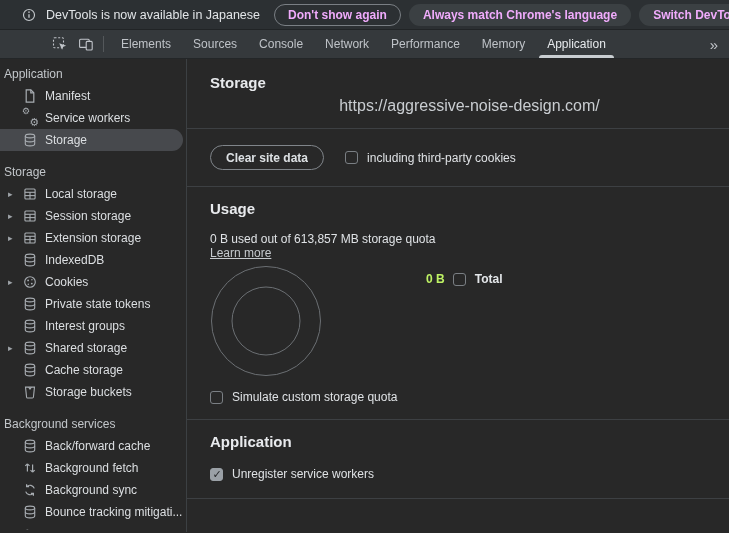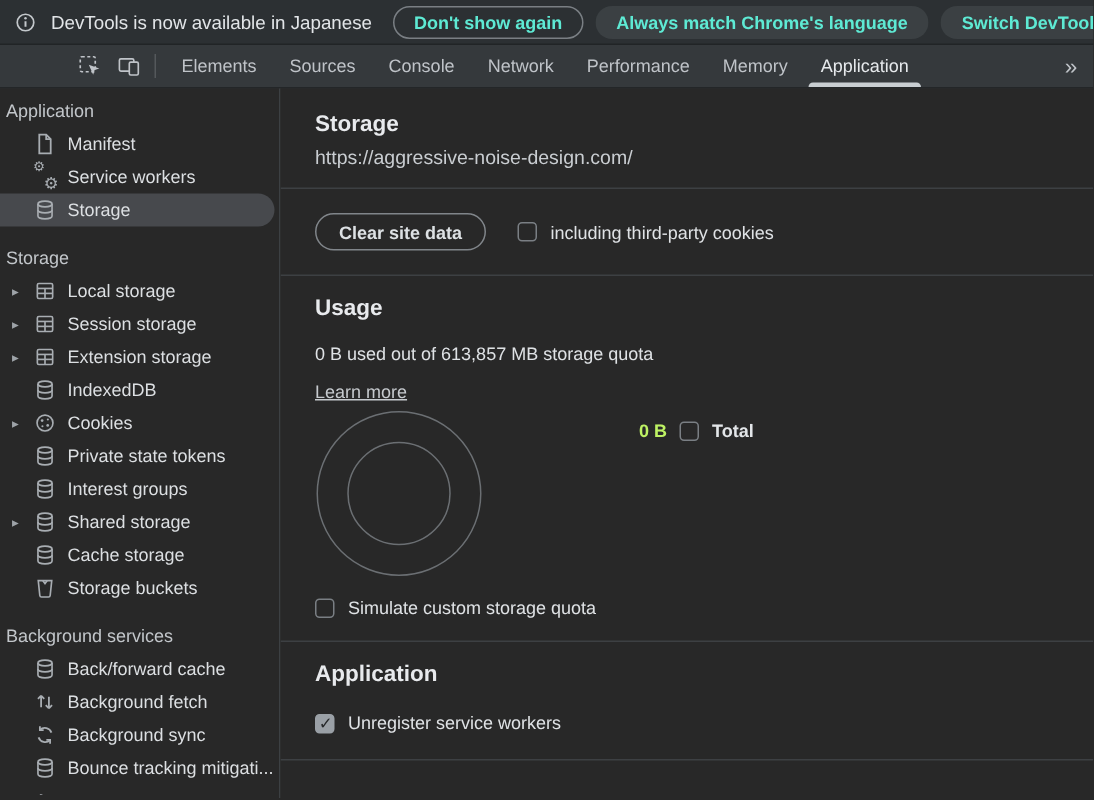--- a/index.html
+++ b/index.html
@@ -4,28 +4,28 @@
 <style>
   * { margin:0; padding:0; box-sizing:border-box; }
   html,body { width:729px; height:533px; overflow:hidden; }
   body {
     font-family:"Liberation Sans","DejaVu Sans",sans-serif;
     font-size:12px; color:#dfe2e5; background:#282828;
   }
   
   .infobar{
     height:30px; background:#2c3033; display:flex; align-items:center;
-    padding-left:10px; white-space:nowrap; overflow:hidden;
+    padding-left:22px; white-space:nowrap; overflow:hidden;
     border-bottom:1px solid #212426;
   }
   .infobar .info-ic{ width:14px; height:14px; margin-right:10px; flex:0 0 auto; color:#c3c7cb;}
   .infobar .msg{ color:#e2e5e8; font-size:12.5px; margin-right:14px;}
   .pill-btn{
     display:inline-flex; align-items:center; height:22px; padding:0 13px;
-    border-radius:12px; font-size:12px; font-weight:600; color:#5eead4;
+    border-radius:12px; font-size:12px; font-weight:600; color:#f0abfc;
     background:#3b4043; border:1px solid transparent; margin-right:8px; cursor:pointer;
     flex:0 0 auto;
   }
   .pill-btn.outline{ background:transparent; border-color:#7a7f84; }
   
   .tabbar{
     height:29px; background:#35393c; display:flex; align-items:stretch;
     border-bottom:1px solid #232628;
     padding-left:47px;
   }
@@ -60,40 +60,40 @@
   .row .lbl{ color:#dcdfe2; white-space:nowrap; }
   .partial{ height:7px; overflow:hidden; }
   
   .gear-big{ position:absolute; right:-1px; bottom:-3px; font-size:11px; color:#a8adb2;}
   .gear-small{ position:absolute; left:0; top:-4px; font-size:9px; color:#a8adb2;}
   
   .content{ flex:1; overflow:hidden; background:#282828;}
   .csec{ border-bottom:1px solid #3d4043; padding-left:23px; }
   h2.sec-h{ font-size:15px; font-weight:700; color:#e8eaed; }
   .hdr-sec{ padding-top:15px; padding-bottom:13px; }
-  .origin{ margin-top:6px; color:#c9cdd1; font-size:13px;}
+  .origin{ margin-top:6px; color:#c9cdd1; font-size:16px;text-align:center;}
   .clear-row{ height:58px; display:flex; align-items:center; }
   .btn-clear{
     height:25px; padding:0 15px; border-radius:13px; border:1px solid #80858a;
     background:transparent; color:#dde1e4; font-weight:600; font-size:12px;
     display:inline-flex; align-items:center; cursor:pointer;
   }
   .cb{
     width:13px; height:13px; border:1px solid #7a7f84; border-radius:3px;
     display:inline-block; flex:0 0 auto; background:transparent; cursor:pointer; position:relative;
   }
   .cb.checked{ background:#9aa0a6; border-color:#9aa0a6; }
   .cb.checked::after{
     content:"\2713"; position:absolute; left:1.5px; top:-1px; font-size:11px; color:#26282a; font-weight:700;
   }
   .cb-lab{ margin-left:9px; }
   .clear-row .cb{ margin-left:21px; }
   .usage-sec{ padding-top:13px; padding-bottom:15px; }
   .quota{ margin-top:15px; color:#dfe2e5;}
-  .learn{ margin-top:11px; display:inline-block; color:#c6cace; text-decoration:underline; cursor:pointer;}
+  .learn{ display:inline-block; color:#c6cace; text-decoration:underline; cursor:pointer;}
   .chart-row{ position:relative; margin-top:5px; height:112px; }
   .legend{ position:absolute; left:216px; top:7px; display:flex; align-items:center; }
   .legend .val{ font-weight:700; color:#bef264; margin-right:8px;}
   .legend .lab{ font-weight:700; color:#e3e6e9; margin-left:9px;}
   .sim-row{ margin-top:13px; display:flex; align-items:center;}
   .app-sec{ padding-top:13px; padding-bottom:17px;}
   .app-row{ margin-top:17px; display:flex; align-items:center;}
   svg{ display:block; }
 </style>
 </head>

